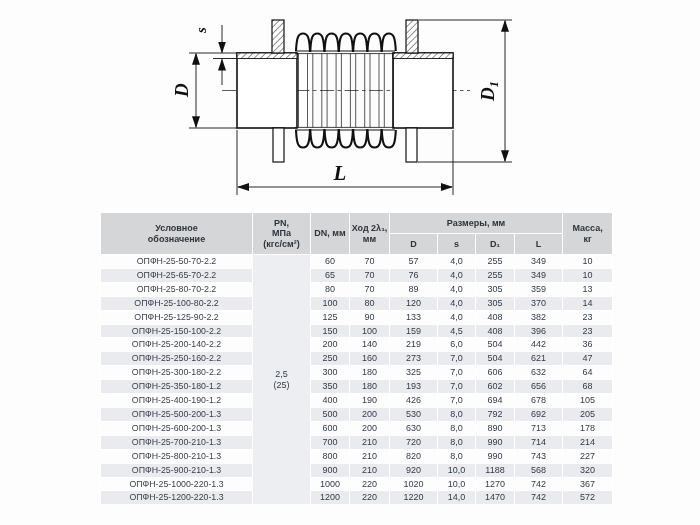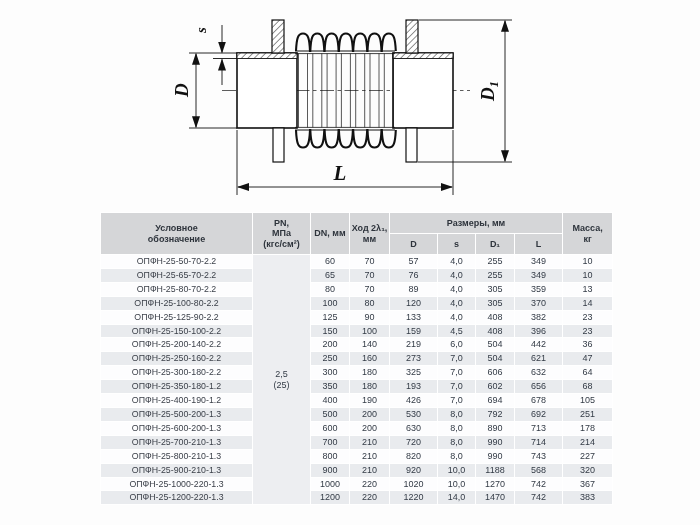--- a/index.html
+++ b/index.html
@@ -288,21 +288,21 @@
         <td>105</td>
       </tr>
       <tr class="alt">
         <td class="des">ОПФН-25-500-200-1.3</td>
         <td>500</td>
         <td>200</td>
         <td>530</td>
         <td>8,0</td>
         <td>792</td>
         <td>692</td>
-        <td>251</td>
+        <td>205</td>
       </tr>
       <tr>
         <td class="des">ОПФН-25-600-200-1.3</td>
         <td>600</td>
         <td>200</td>
         <td>630</td>
         <td>8,0</td>
         <td>890</td>
         <td>713</td>
         <td>178</td>
@@ -348,16 +348,16 @@
         <td>367</td>
       </tr>
       <tr class="alt">
         <td class="des">ОПФН-25-1200-220-1.3</td>
         <td>1200</td>
         <td>220</td>
         <td>1220</td>
         <td>14,0</td>
         <td>1470</td>
         <td>742</td>
-        <td>383</td>
+        <td>572</td>
       </tr>
     </tbody>
 </table>
 
 </body></html>

